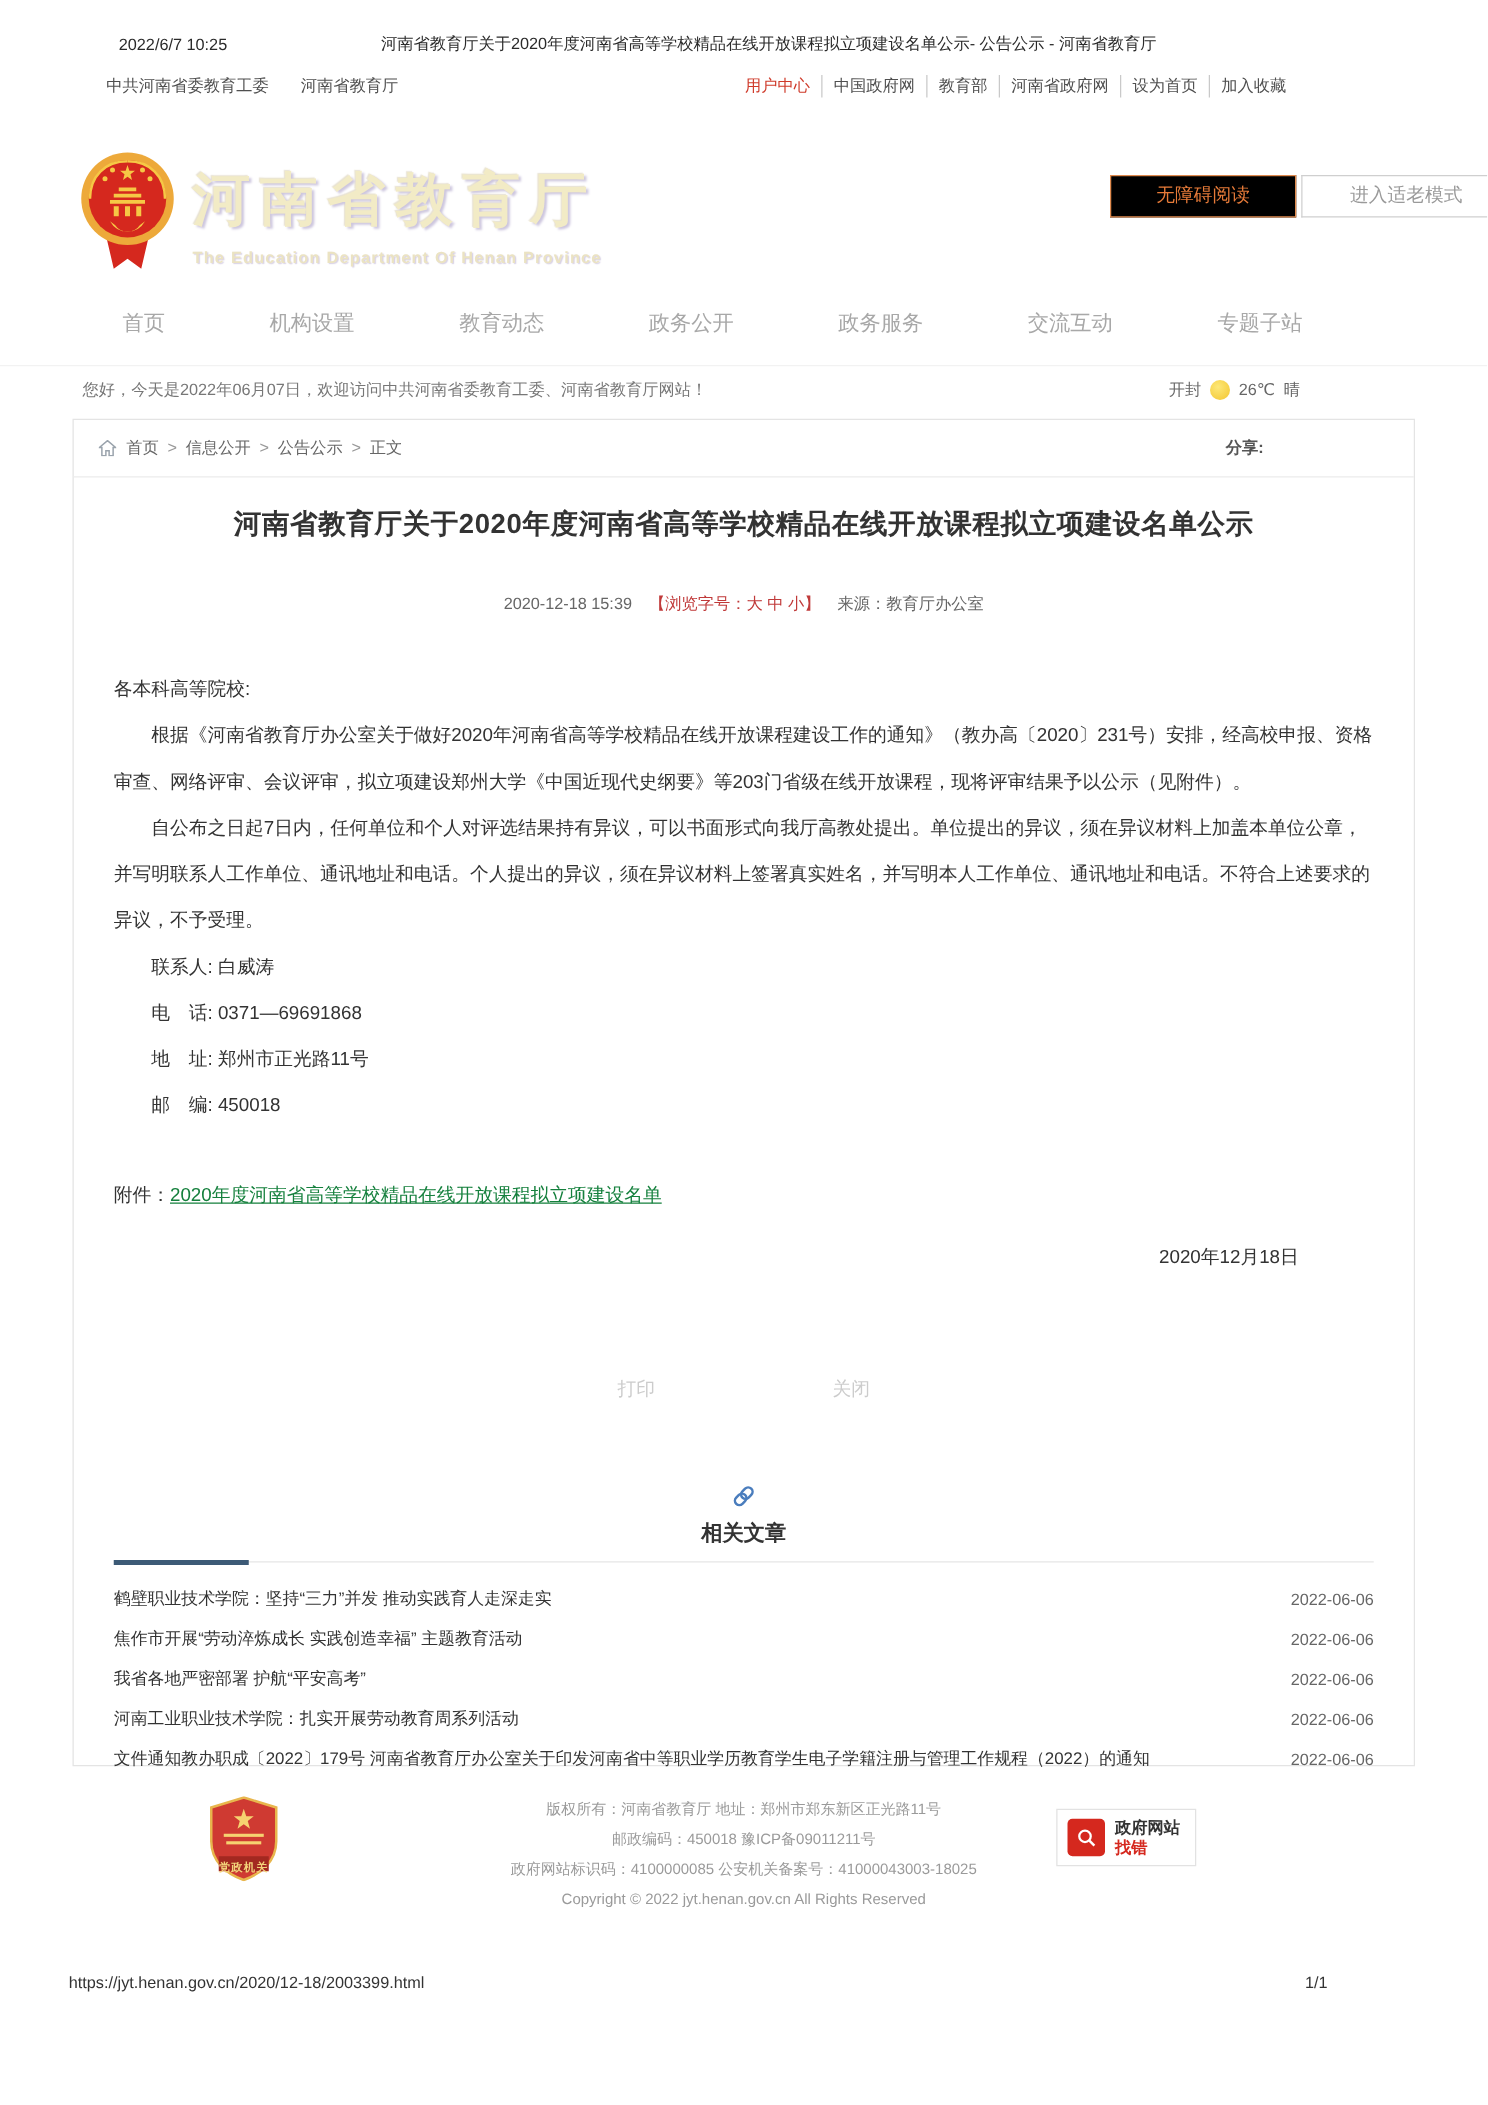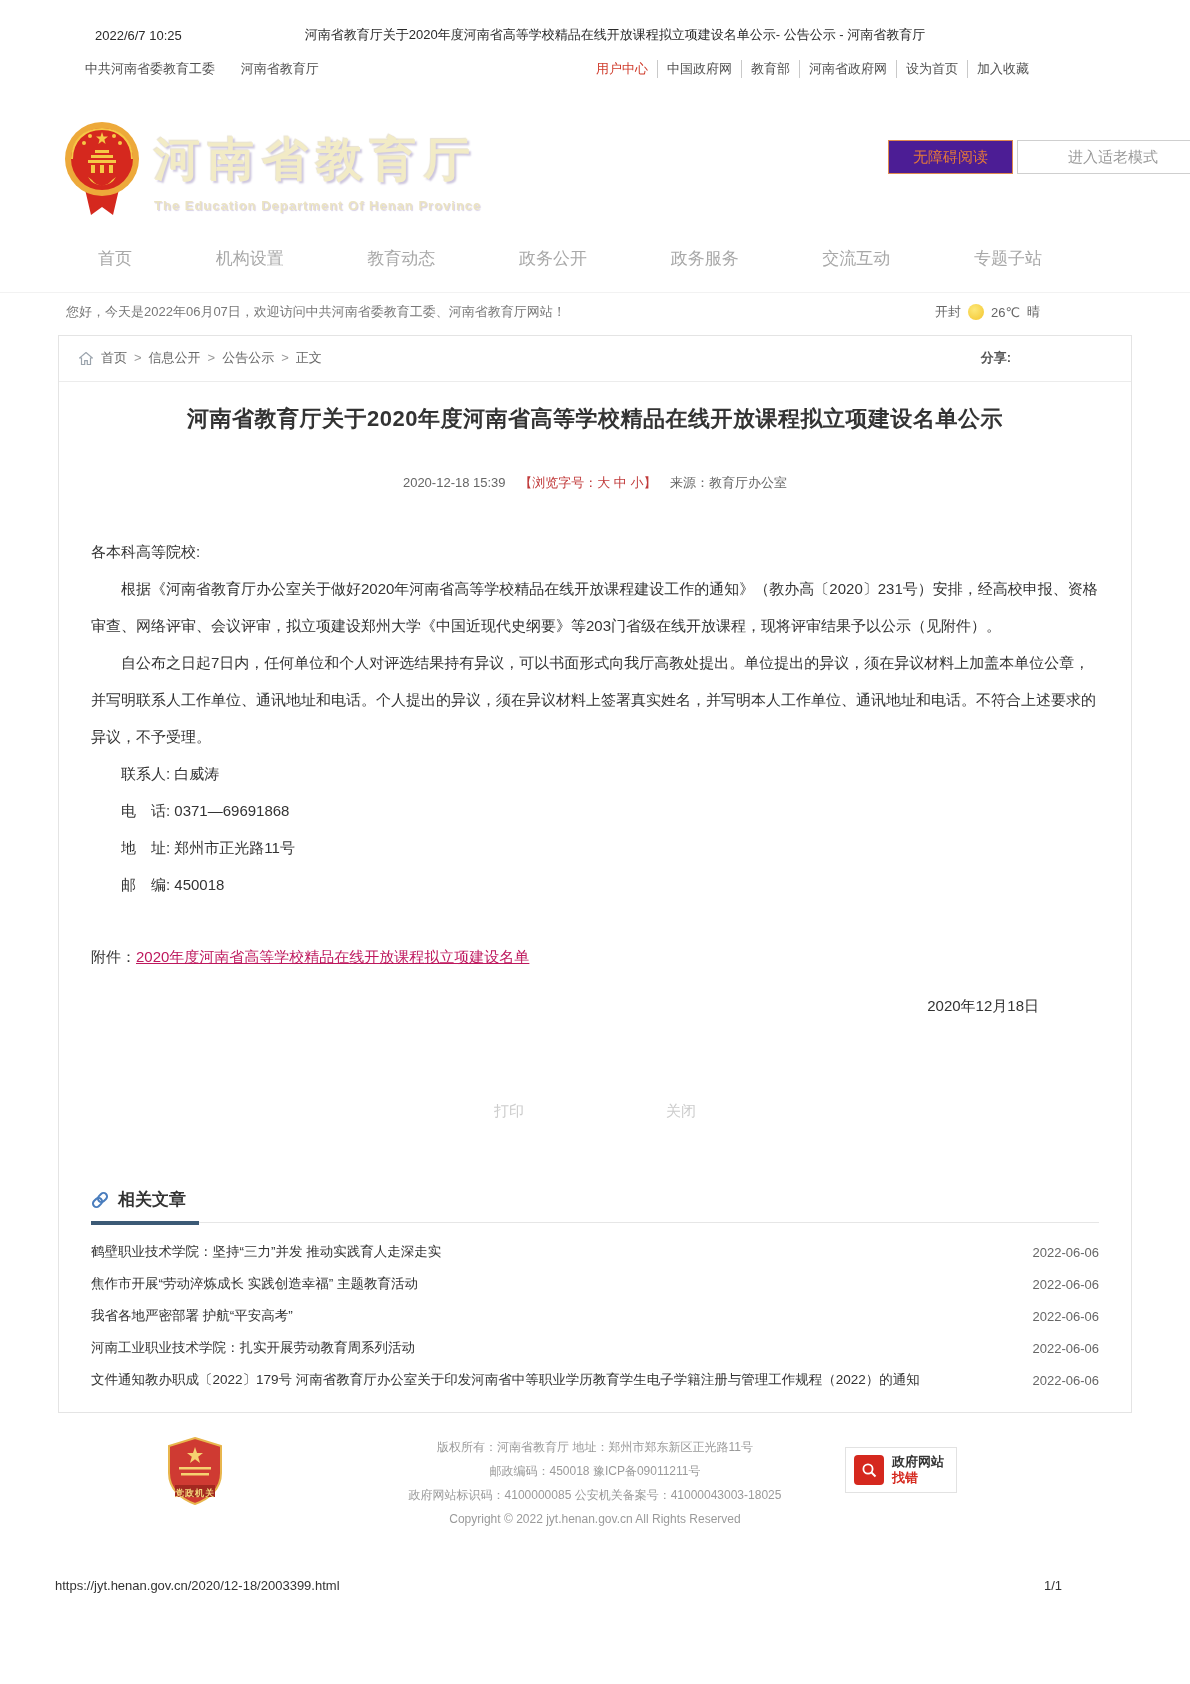--- a/index.html
+++ b/index.html
@@ -22,21 +22,21 @@
   .tb-right a.red { color:#cf3a2a; }
   .tb-right a + a { border-left:1px solid #c9c9c9; }
 
   
   .masthead { position:absolute; top:112px; left:62px; height:118px; display:flex; align-items:center; }
   .emblem { width:80px; height:104px; flex:0 0 auto; }
   .mast-text { margin-left:12px; }
   .site-name { font-size:46px; font-weight:bold; color:#f2ebc6; letter-spacing:8px; text-shadow:2px 2px 2px #cdc6de, -1px -1px 1px #e8e2d2; }
   .site-name-en { margin-top:7px; font-size:13px; font-weight:bold; color:#ebe3c2; letter-spacing:1px; text-shadow:1px 1px 1px #d6cfe4; }
   .mast-buttons { position:absolute; top:140px; left:888px; right:0; display:flex; }
-  .btn-access { width:125px; height:34px; line-height:32px; text-align:center; font-size:15px; color:#e67a38; border:1px solid #e08a4e; background:#4c1d95; cursor:pointer; }
+  .btn-access { width:149px; height:34px; line-height:32px; text-align:center; font-size:15px; color:#e67a38; border:1px solid #e08a4e; background:#000000; cursor:pointer; }
   .btn-elder { margin-left:4px; flex:1; height:34px; line-height:32px; font-size:15px; color:#9a9a9a; border:1px solid #cfcfcf; border-right:none; background:#fff; padding-left:18px; cursor:pointer; white-space:nowrap; overflow:hidden; }
 
   
   .main-nav { position:absolute; top:247px; left:98px; right:148px; display:flex; justify-content:space-between; font-size:17px; color:#a8a8a8; }
   .main-nav a { color:#a8a8a8; text-decoration:none; }
   .nav-divider { position:absolute; top:292px; left:0; width:100%; border-top:1px solid #f2f2f2; }
 
   
   .greeting { position:absolute; top:299px; left:66px; right:150px; font-size:13px; color:#777; display:flex; justify-content:space-between; align-items:flex-end; height:22px; }
   .weather { display:flex; align-items:center; gap:7px; color:#666; }
@@ -55,28 +55,28 @@
   .art-title { margin-top:22px; text-align:center; font-size:22px; font-weight:bold; color:#333; letter-spacing:0.5px; }
   .art-meta { margin-top:40px; text-align:center; font-size:13px; color:#666; }
   .art-meta .m-date { color:#666; margin-right:10px; }
   .art-meta .m-size { color:#c03a3a; margin-right:10px; }
   .art-meta .m-src { color:#666; }
   .art-body { margin-top:41px; font-size:15px; line-height:37px; color:#333; }
   .art-body p.indent { text-indent:2em; }
   .contact-line { text-indent:2em; }
   .attach-line { margin-top:35px; text-indent:0; }
   .attach-label { color:#333; }
-  .attach-link { color:#be185d; }
+  .attach-link { color:#15803d; }
   .sign-date { text-align:right; padding-right:60px; margin-top:12px; font-size:15px; }
   .art-actions { margin-top:78px; display:flex; justify-content:center; gap:142px; font-size:15px; color:#ccc; }
   .art-actions span { cursor:pointer; }
 
   
   .related { position:absolute; top:852px; left:32px; right:32px; }
-  .rel-head { display:flex; align-items:center; gap:9px; font-size:17px; font-weight:bold; color:#333; }
+  .rel-head { display:flex; align-items:center; gap:9px; font-size:17px; font-weight:bold; color:#333;flex-direction:column; }
   .rel-rule { margin-top:11px; position:relative; border-top:1px solid #e6e6e6; height:4px; }
   .rel-rule::before { content:""; position:absolute; left:0; top:-2px; width:108px; height:4px; background:#3c5a76; }
   .rel-list { margin-top:10px; }
   .rel-row { display:flex; justify-content:space-between; align-items:center; height:32px; font-size:13.5px; }
   .rel-row a { color:#333; text-decoration:none; }
   .rel-date { color:#666; font-size:13px; }
 
   
   .site-footer { position:absolute; top:1435px; left:0; width:1190px; height:140px; }
   .f-center { position:absolute; left:295px; width:600px; text-align:center; font-size:12px; color:#9a9a9a; line-height:24px; }

